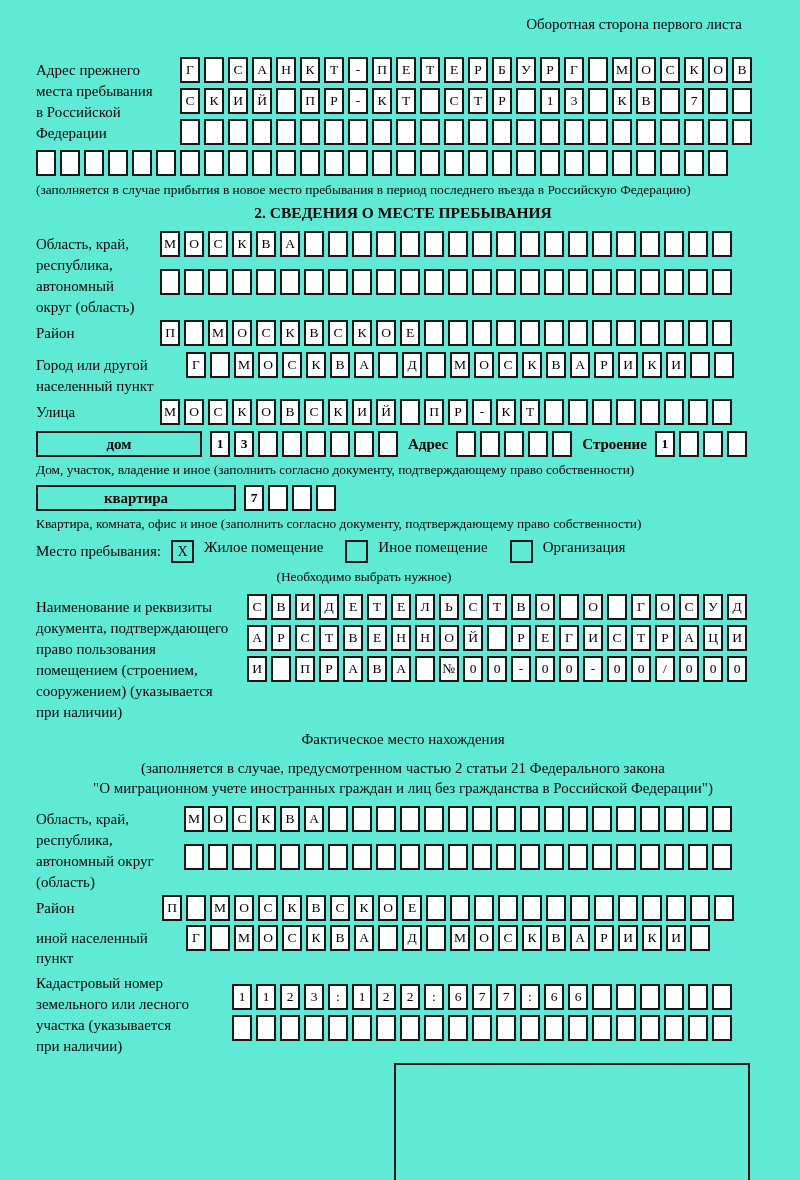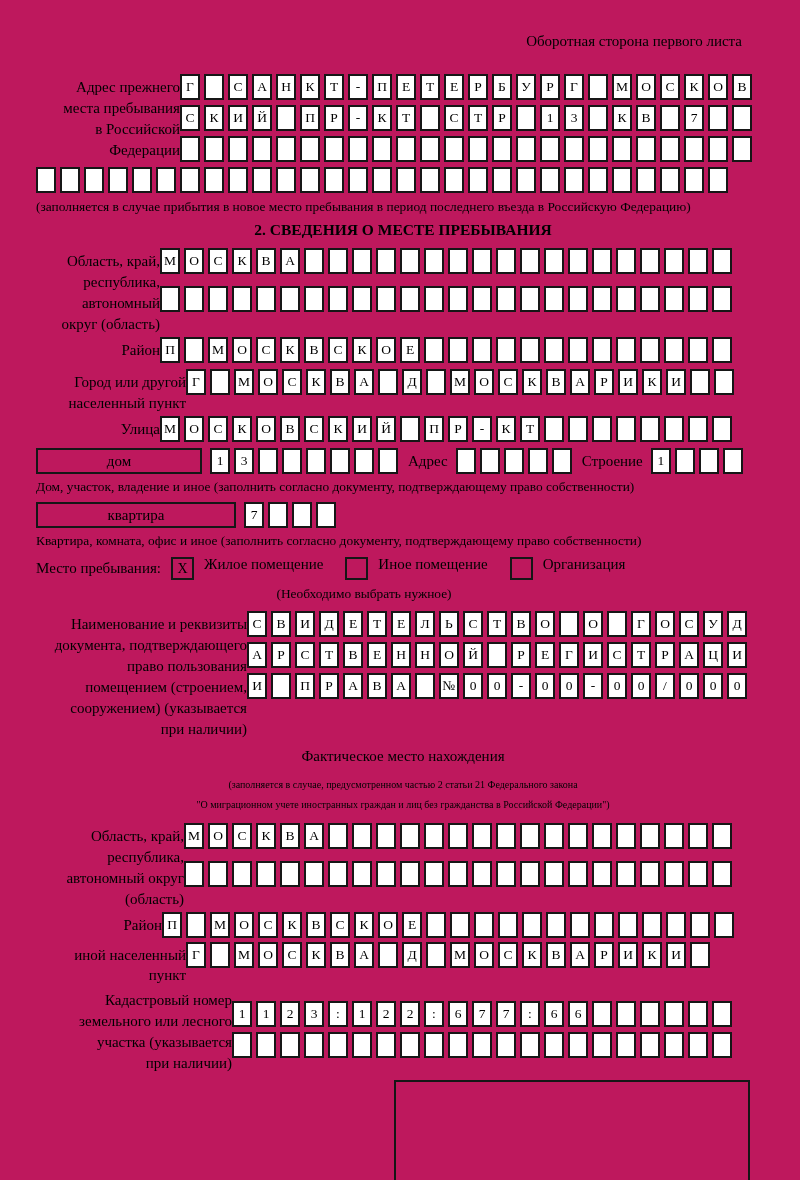--- a/index.html
+++ b/index.html
@@ -1,52 +1,52 @@
 <!DOCTYPE html>
 <html><head>
 <meta charset="utf-8">
 <style>
   html,body{margin:0;padding:0;background:#fff;}
   .page{
-    width:800px;height:1180px;box-sizing:border-box;background:#be185d;color:#000;
+    width:800px;height:1180px;box-sizing:border-box;background:#5eead4;color:#000;
     font-family:"Liberation Serif","DejaVu Serif",serif;font-size:15px;
-    padding:33px 30px 0 36px;position:relative;overflow:hidden;
+    padding:16px 30px 0 36px;position:relative;overflow:hidden;
   }
   .corner{text-align:right;padding-right:28px;margin-bottom:24px;font-size:15px;}
-  .group{display:flex;align-items:flex-start;text-align:right;}
+  .group{display:flex;align-items:flex-start;}
   .label{flex:0 0 auto;line-height:21px;padding-top:3px;}
   .w144{width:144px}.w124{width:124px}.w150{width:150px}.w148{width:148px}
   .w126{width:126px}.w196{width:196px}.w211{width:211px}
   .rows{display:flex;flex-direction:column;}
   .grid{display:flex;gap:4px;flex:0 0 auto;}
   .gap5 > .grid{margin-bottom:5px;}
   .gap12 > .grid{margin-bottom:12px;}
   .cell{
     width:20px;height:26px;border:2px solid #161616;box-sizing:border-box;
     display:flex;align-items:center;justify-content:center;
     font-size:13.5px;background:#fff;flex:0 0 auto;line-height:1;
   }
   .fullrow{margin:0 0 5px 0;}
   .note{font-size:13.4px;line-height:18px;}
   .center{}
   .sect-title{font-weight:bold;text-align:center;font-size:15.5px;margin:5px 0 9px 0;}
   .fact-title{font-weight:normal;text-align:center;font-size:15px;margin:8px 0 10px 0;}
-  .inline-row{display:flex;align-items:center;margin-bottom:4px;}
+  .inline-row{display:flex;align-items:center;margin-bottom:4px;font-weight:bold;}
   .wide-box{height:26px;border:2px solid #161616;box-sizing:border-box;
     display:flex;align-items:center;justify-content:center;flex:0 0 auto;}
   .dom-box{width:166px;margin-right:8px;}
   .kv-box{width:200px;margin-right:8px;}
   .mini-label{padding:0 8px 0 10px;}
   .mb2{margin-bottom:2px}.mb4{margin-bottom:4px}.mb6{margin-bottom:6px}
   .check-row{display:flex;align-items:center;margin:6px 0 4px 0;}
   .checkbox{width:23px;height:23px;border:2px solid #161616;box-sizing:border-box;
     display:flex;align-items:center;justify-content:center;font-size:14px;flex:0 0 auto;}
   .opt-label{margin:0 22px 8px 10px;}
   .choose-note{margin:0 0 8px 158px;width:340px;text-align:center;}
-  .fact-notes{text-align:center;font-size:10px;line-height:20px;margin-bottom:8px;}
+  .fact-notes{text-align:center;font-size:15px;line-height:20px;margin-bottom:8px;}
   .stamp-wrap{width:384px;margin-left:auto;margin-top:6px;}
   .stamp-box{width:356px;height:174px;border:2px solid #161616;box-sizing:border-box;
     margin-left:auto;margin-right:20px;}
 </style>
 </head>
 <body>
 
 <div class="page">
 
   <div class="corner">Оборотная сторона первого листа</div>

